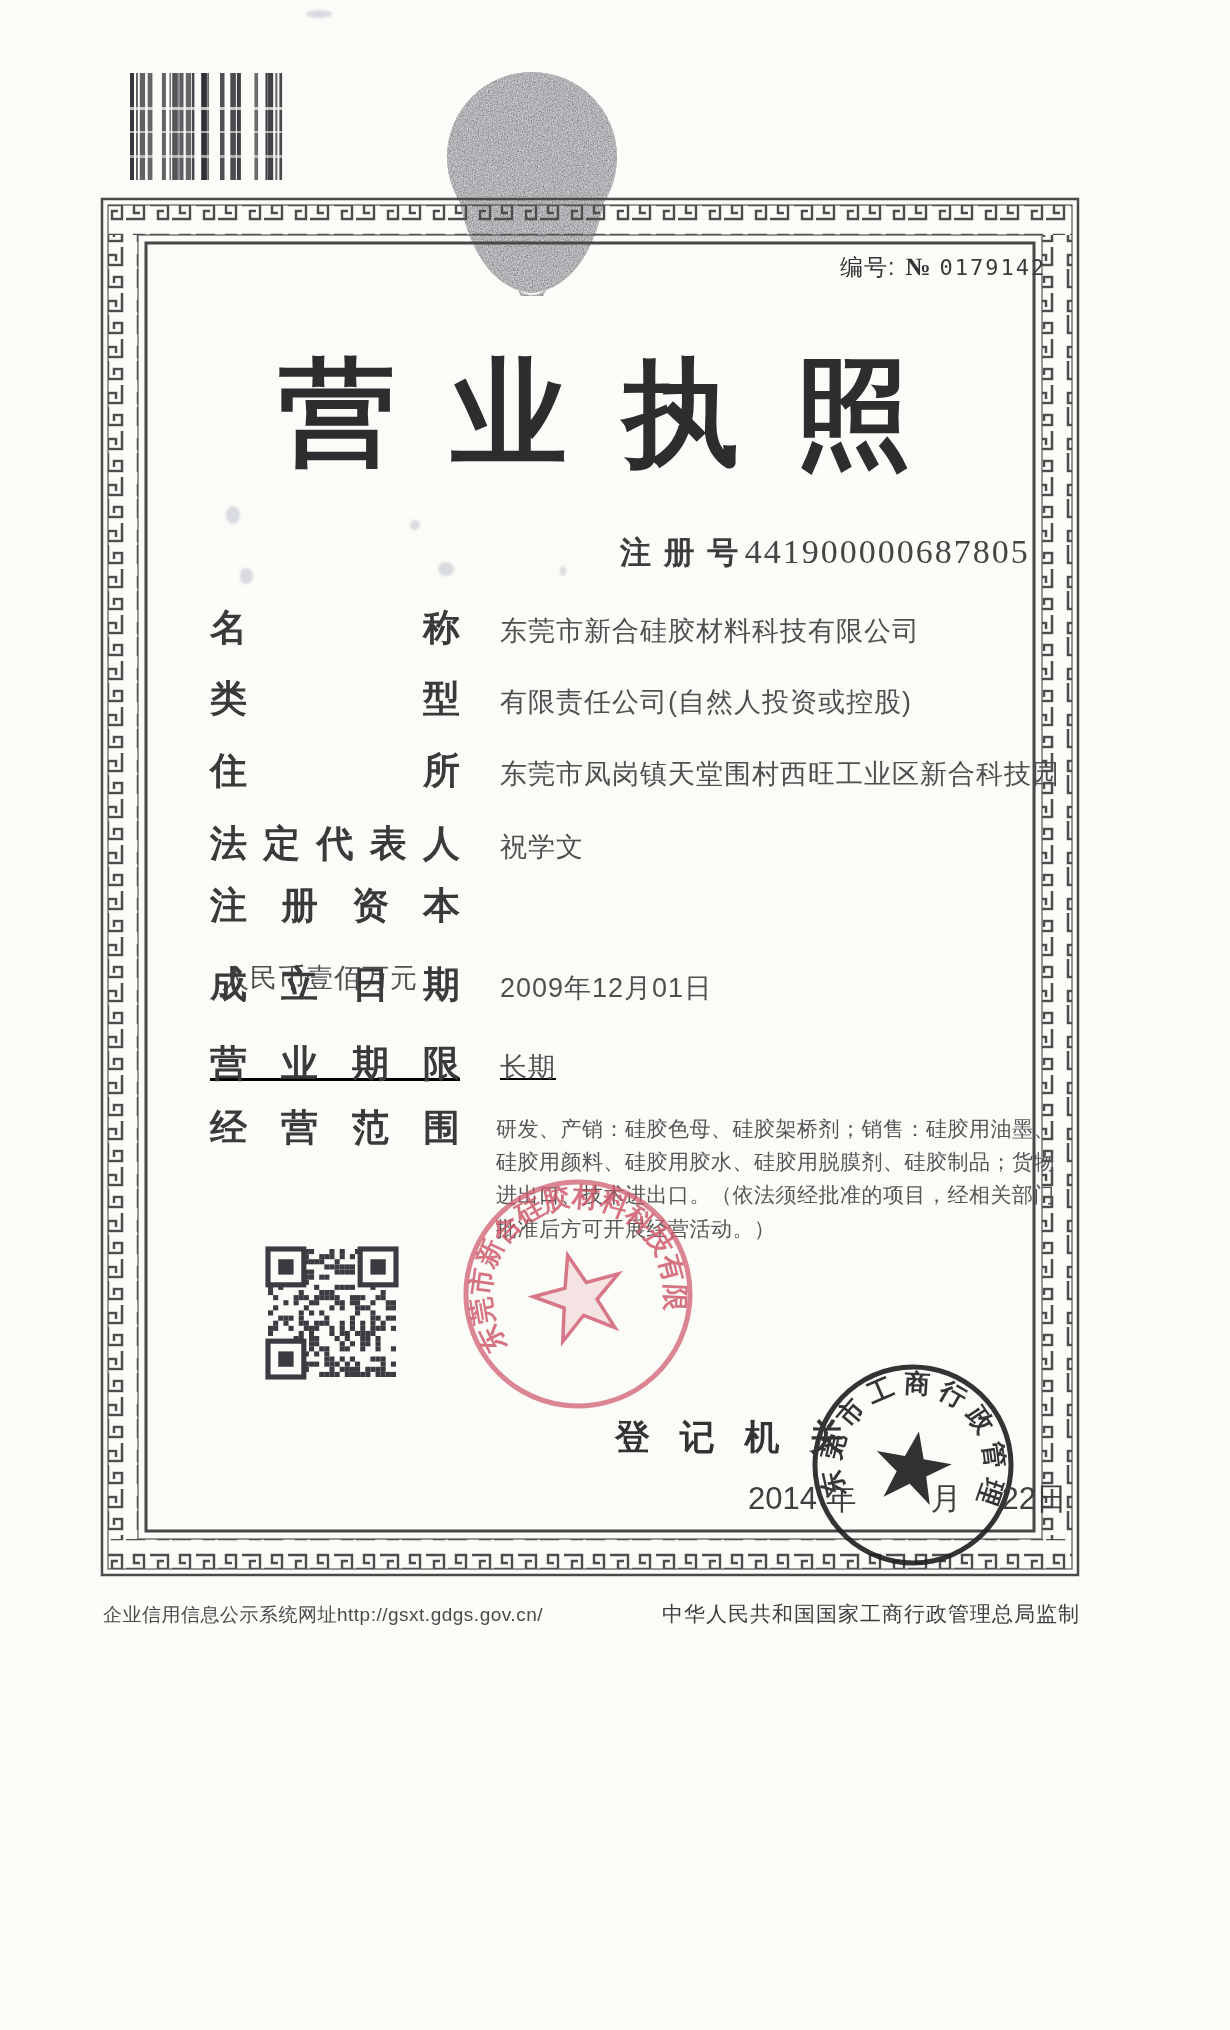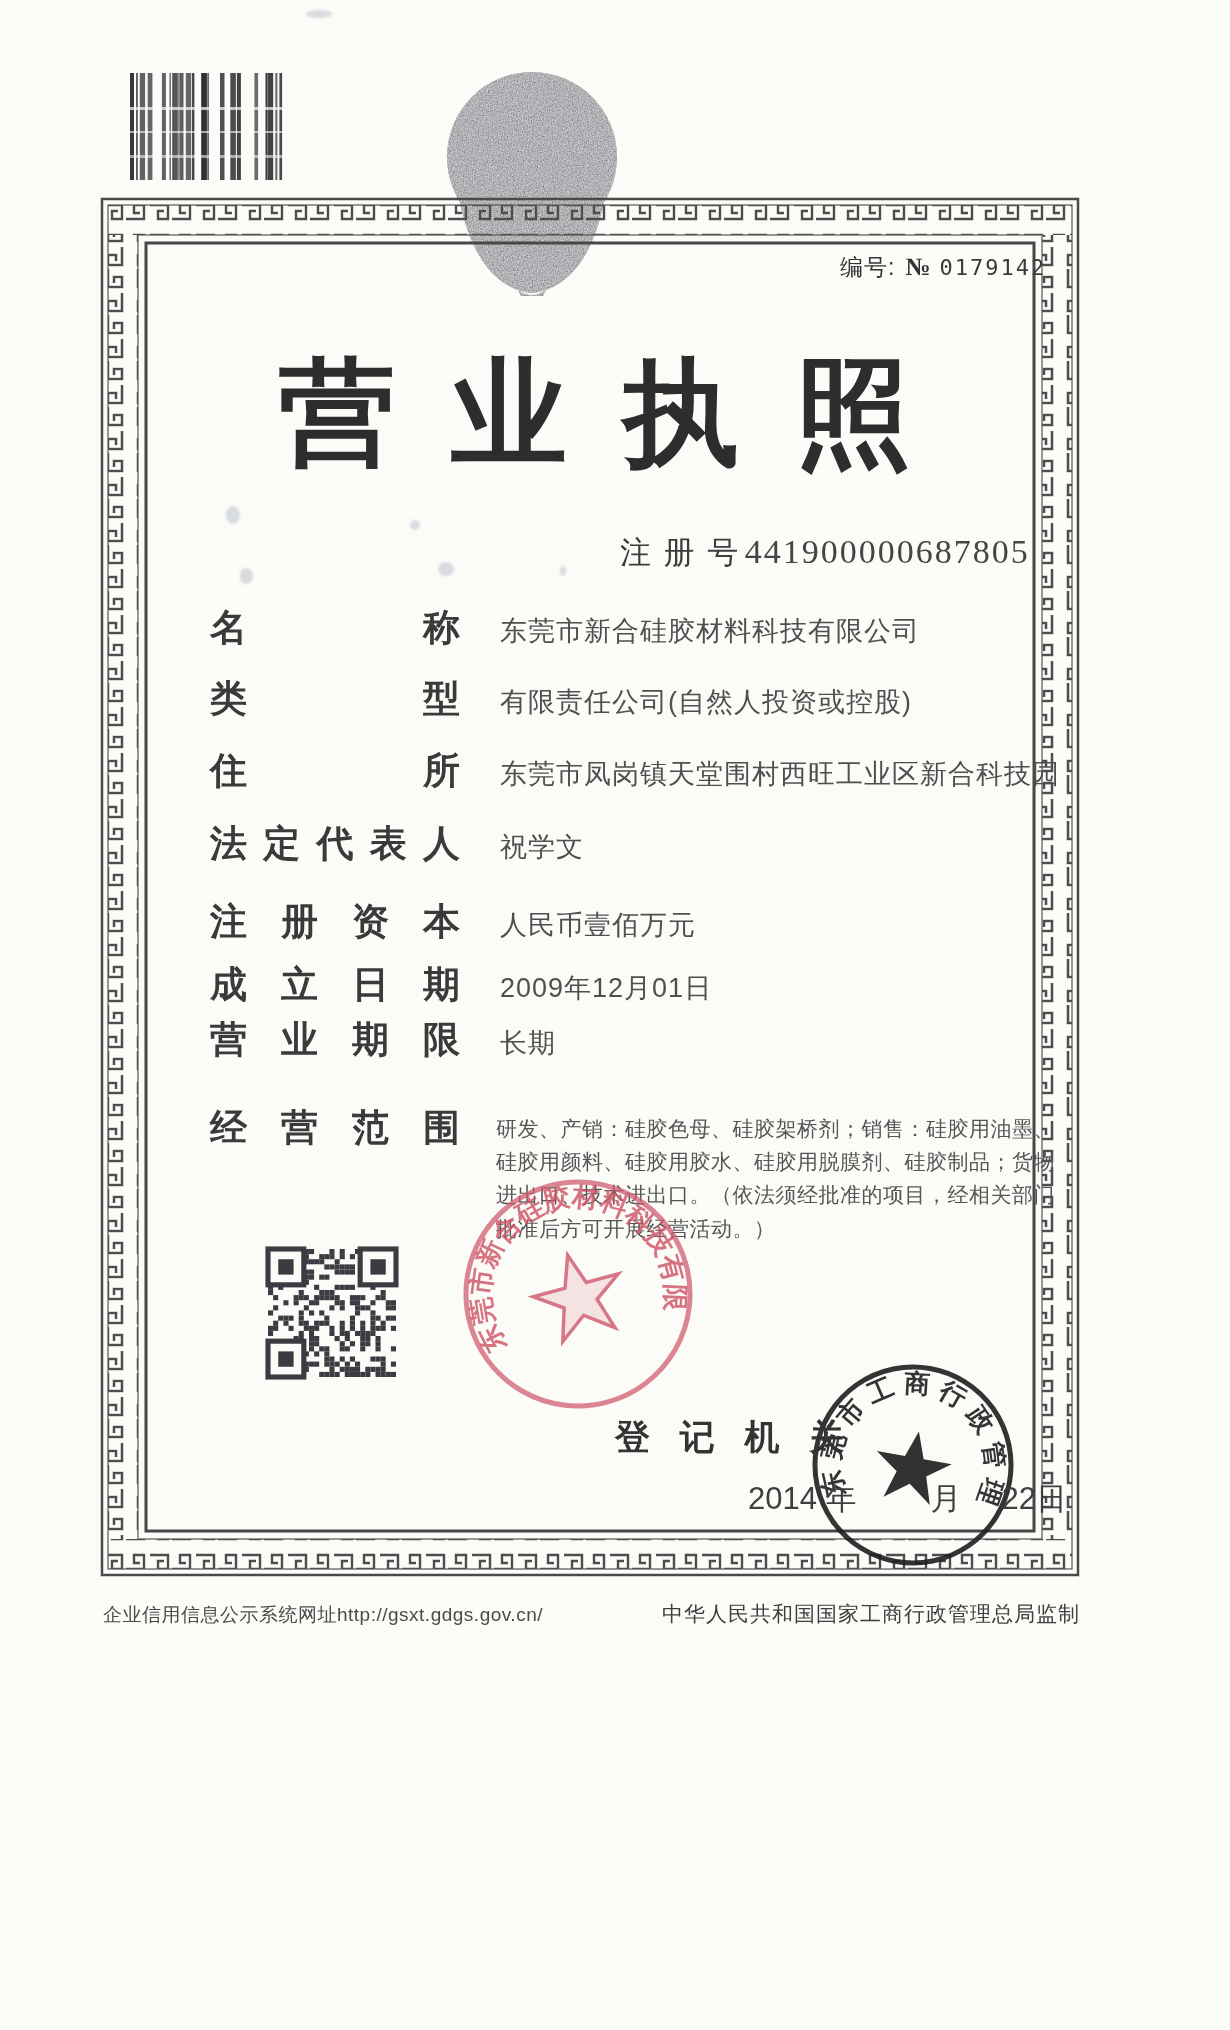--- a/index.html
+++ b/index.html
@@ -24,31 +24,31 @@
   .serial .numero{font-family:"Liberation Serif",serif;font-weight:700;font-size:25px;margin-left:10px;margin-right:8px;}
   .serial .digits{font-family:"DejaVu Sans Mono",monospace;font-size:22px;letter-spacing:2px;color:#3a3a3a;margin-top:26px;}
 
   
   .license-title{position:absolute;left:100px;top:336px;width:980px;text-align:center;
      font-size:116px;font-weight:900;color:#2d2d30;letter-spacing:56px;padding-left:66px;
      font-family:"Liberation Sans",sans-serif;}
 
   
   .regno{position:absolute;left:620px;top:532px;white-space:nowrap;}
-  .regno .regno-label{font-size:31px;color:#3c3c3c;font-weight:400;letter-spacing:2px;}
+  .regno .regno-label{font-size:31px;color:#3c3c3c;font-weight:700;letter-spacing:2px;}
   .regno .regno-value{font-size:34px;color:#454545;letter-spacing:2px;font-family:"Liberation Serif",serif;}
 
   
   .fields{position:absolute;left:210px;top:608px;width:860px;}
   .frow{position:absolute;left:0;display:flex;align-items:flex-start;width:860px;gap:28px;}
   .flabel{width:250px;min-width:250px;font-size:37px;font-weight:600;color:var(--label-ink);
           text-align:justify;text-align-last:justify;line-height:1.1;}
   .fvalue{margin-left:12px;font-size:27px;color:var(--value-ink);letter-spacing:1px;padding-top:7px;line-height:1.25;}
   .fvalue.small{font-size:21px;line-height:1.58;letter-spacing:.5px;color:#555;width:592px;padding-top:4px;margin-left:8px;}
-  .r0{top:0px;} .r1{top:71px;} .r2{top:143px;} .r3{top:216px;} .r4{top:294px;} .r5{top:357px;} .r6{top:412px;} .r7{top:500px;}
+  .r0{top:0px;} .r1{top:71px;} .r2{top:143px;} .r3{top:216px;} .r4{top:278px;flex-direction:column;} .r5{top:357px;} .r6{top:436px;text-decoration:underline;} .r7{top:500px;}
 
   
   .qr{position:absolute;left:262px;top:1243px;}
   .company-seal{position:absolute;left:456px;top:1172px;opacity:.82;}
   .registry-stamp{position:absolute;left:806px;top:1358px;opacity:.9;}
 
   
   .registrar{position:absolute;left:615px;top:1414px;font-size:35px;font-weight:700;color:#333;
              letter-spacing:10px;white-space:nowrap;}
   .date-line{position:absolute;left:748px;top:1478px;font-size:31px;color:#3f3f3f;white-space:nowrap;}

